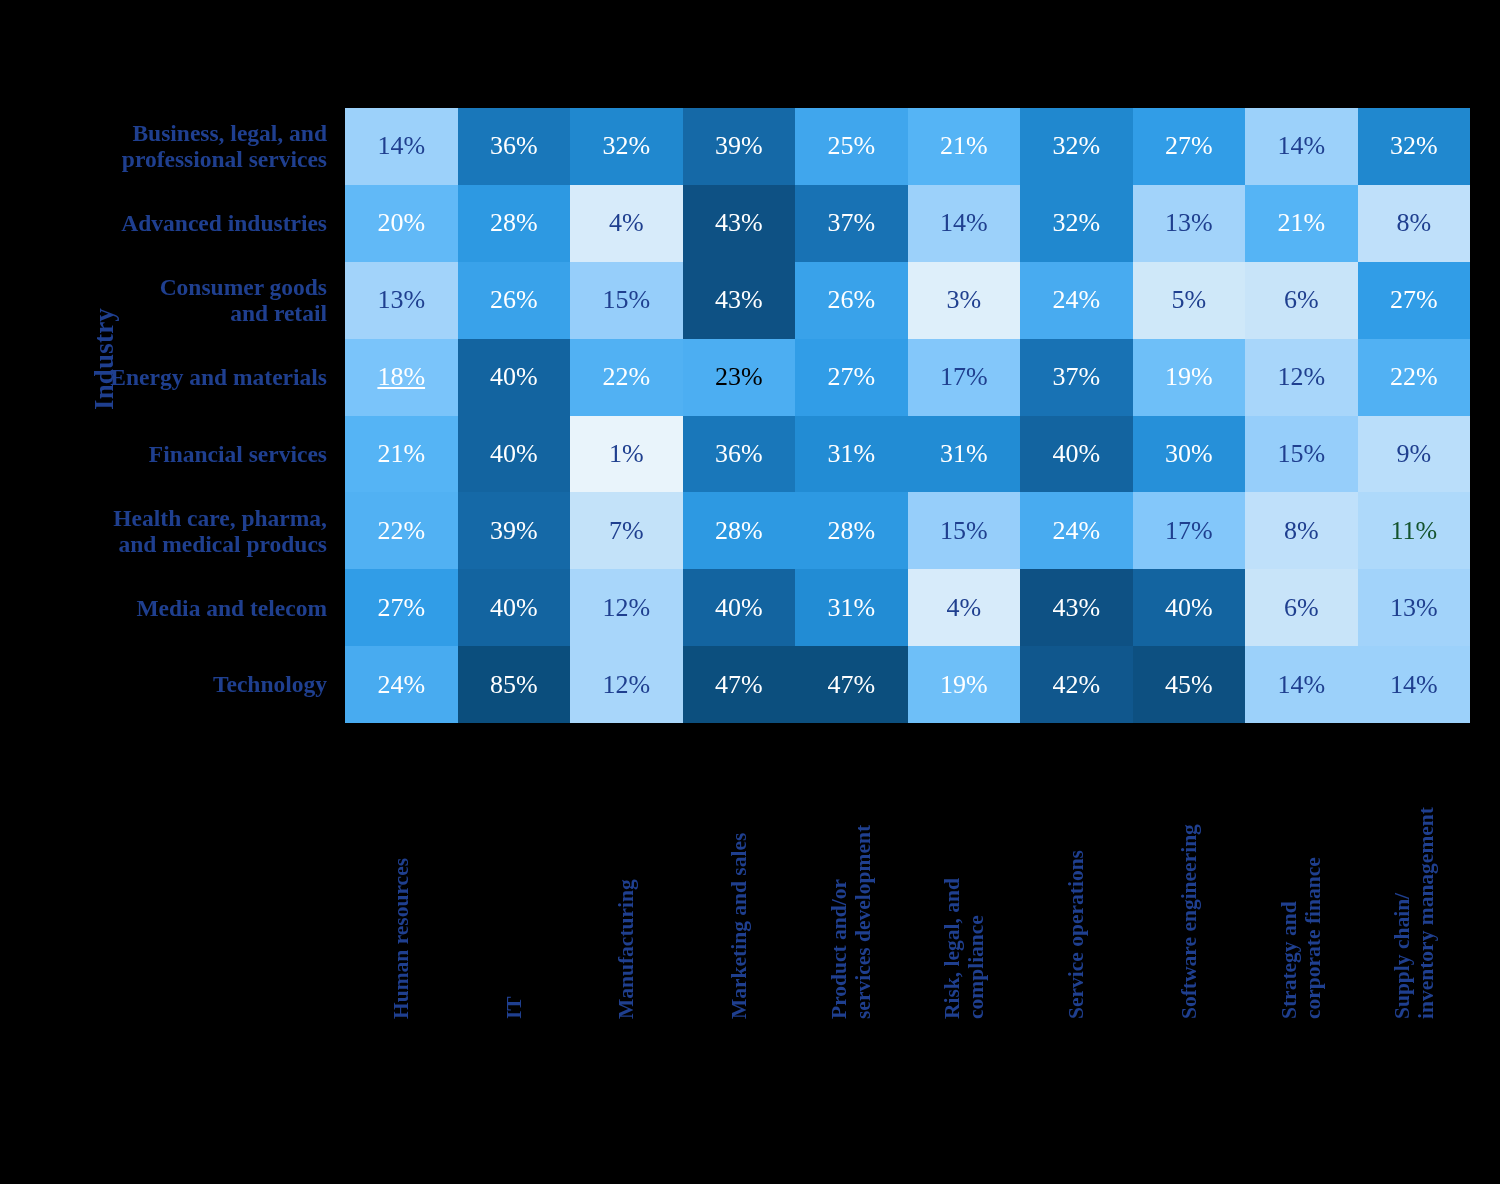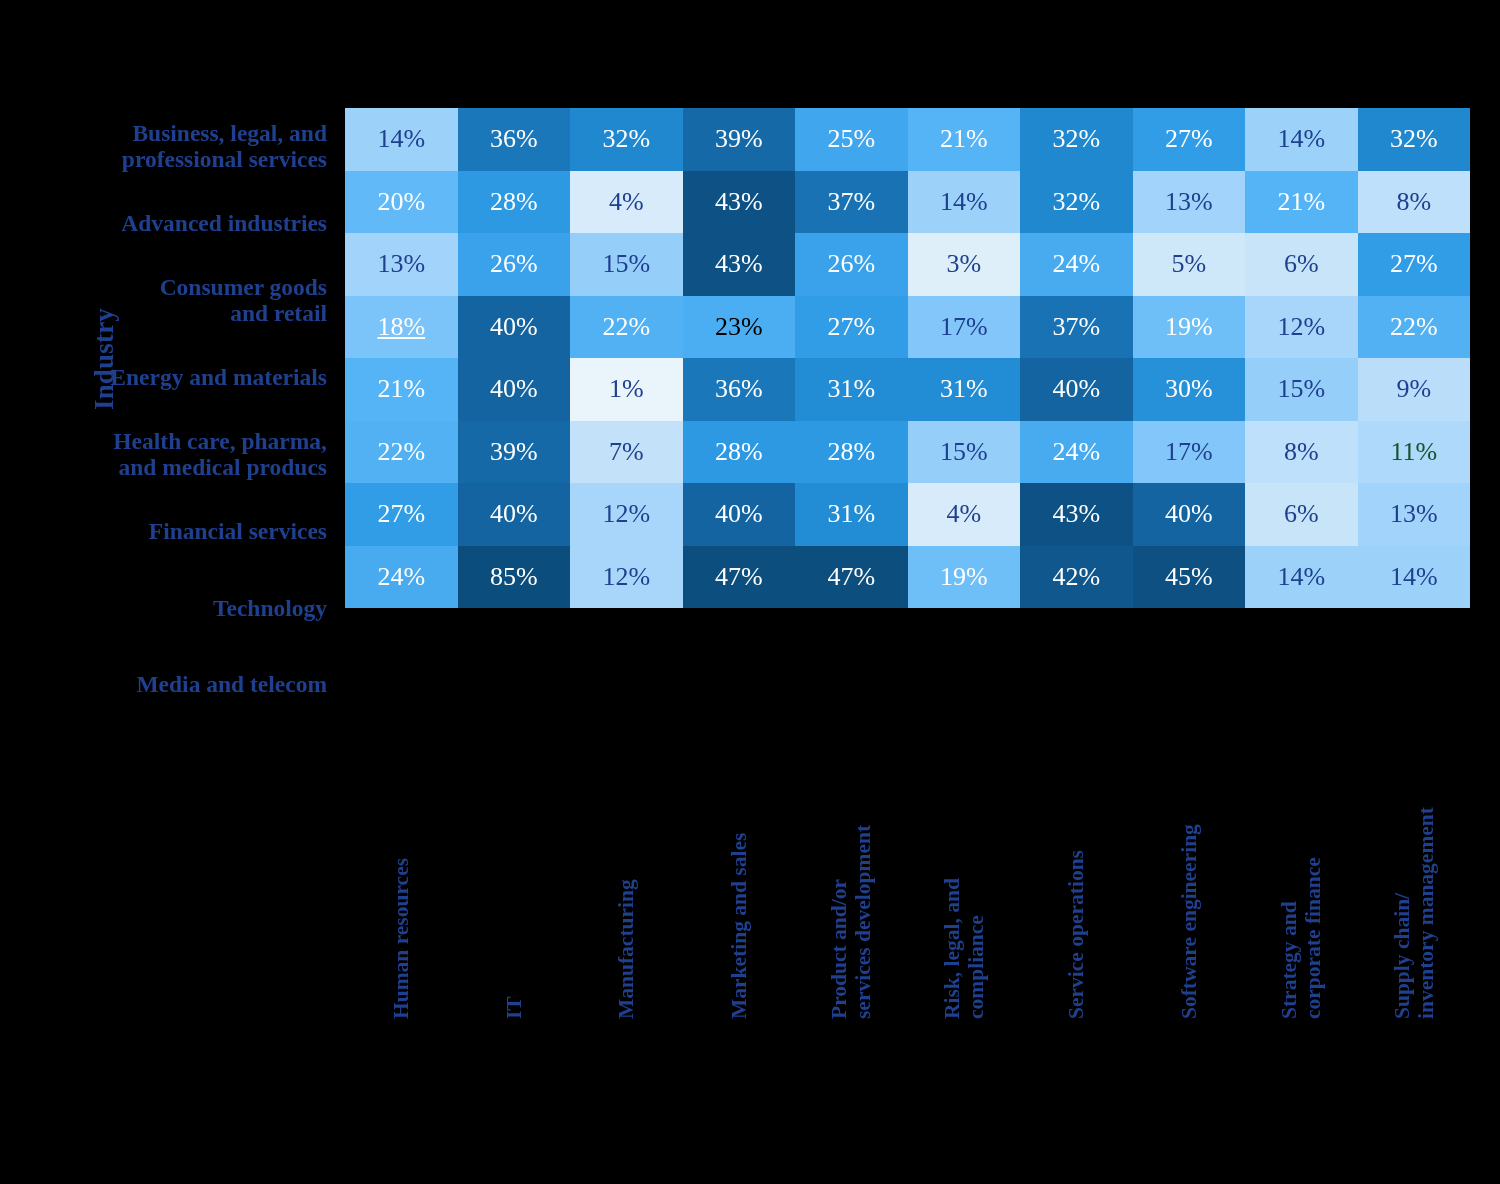--- a/index.html
+++ b/index.html
@@ -63,21 +63,21 @@
     padding-right:9px;
     white-space:pre-line;
   }
 
   
   .grid{
     position:absolute;
     left:345px;
     top:108px;
     width:1125px;
-    height:500px;
+    height:615px;
     display:grid;
     grid-template-columns:repeat(10,1fr);
     grid-template-rows:repeat(8,1fr);
   }
   .cell{
     display:flex;
     align-items:center;
     justify-content:center;
     font-size:26px;
     font-weight:normal;
@@ -120,25 +120,25 @@
 
   <div class="axis-title-y">Industry</div>
 
   <div class="row-labels">
       <div class="row-label">Business, legal, and
 professional services</div>
       <div class="row-label">Advanced industries</div>
       <div class="row-label">Consumer goods
 and retail</div>
       <div class="row-label">Energy and materials</div>
+      <div class="row-label">Financial services</div>
       <div class="row-label">Health care, pharma,
 and medical producs</div>
-      <div class="row-label">Financial services</div>
+      <div class="row-label">Media and telecom</div>
       <div class="row-label">Technology</div>
-      <div class="row-label">Media and telecom</div>
     </div>
 
   <div class="grid">
       <div class="cell" style="background: rgb(156, 209, 250); color: rgb(31, 63, 143);">14%</div>
       <div class="cell" style="background: rgb(25, 119, 186); color: rgb(255, 255, 255);">36%</div>
       <div class="cell" style="background: rgb(32, 136, 207); color: rgb(255, 255, 255);">32%</div>
       <div class="cell" style="background: rgb(21, 105, 167); color: rgb(255, 255, 255);">39%</div>
       <div class="cell" style="background: rgb(64, 166, 237); color: rgb(255, 255, 255);">25%</div>
       <div class="cell" style="background: rgb(85, 180, 245); color: rgb(255, 255, 255);">21%</div>
       <div class="cell" style="background: rgb(32, 136, 207); color: rgb(255, 255, 255);">32%</div>

